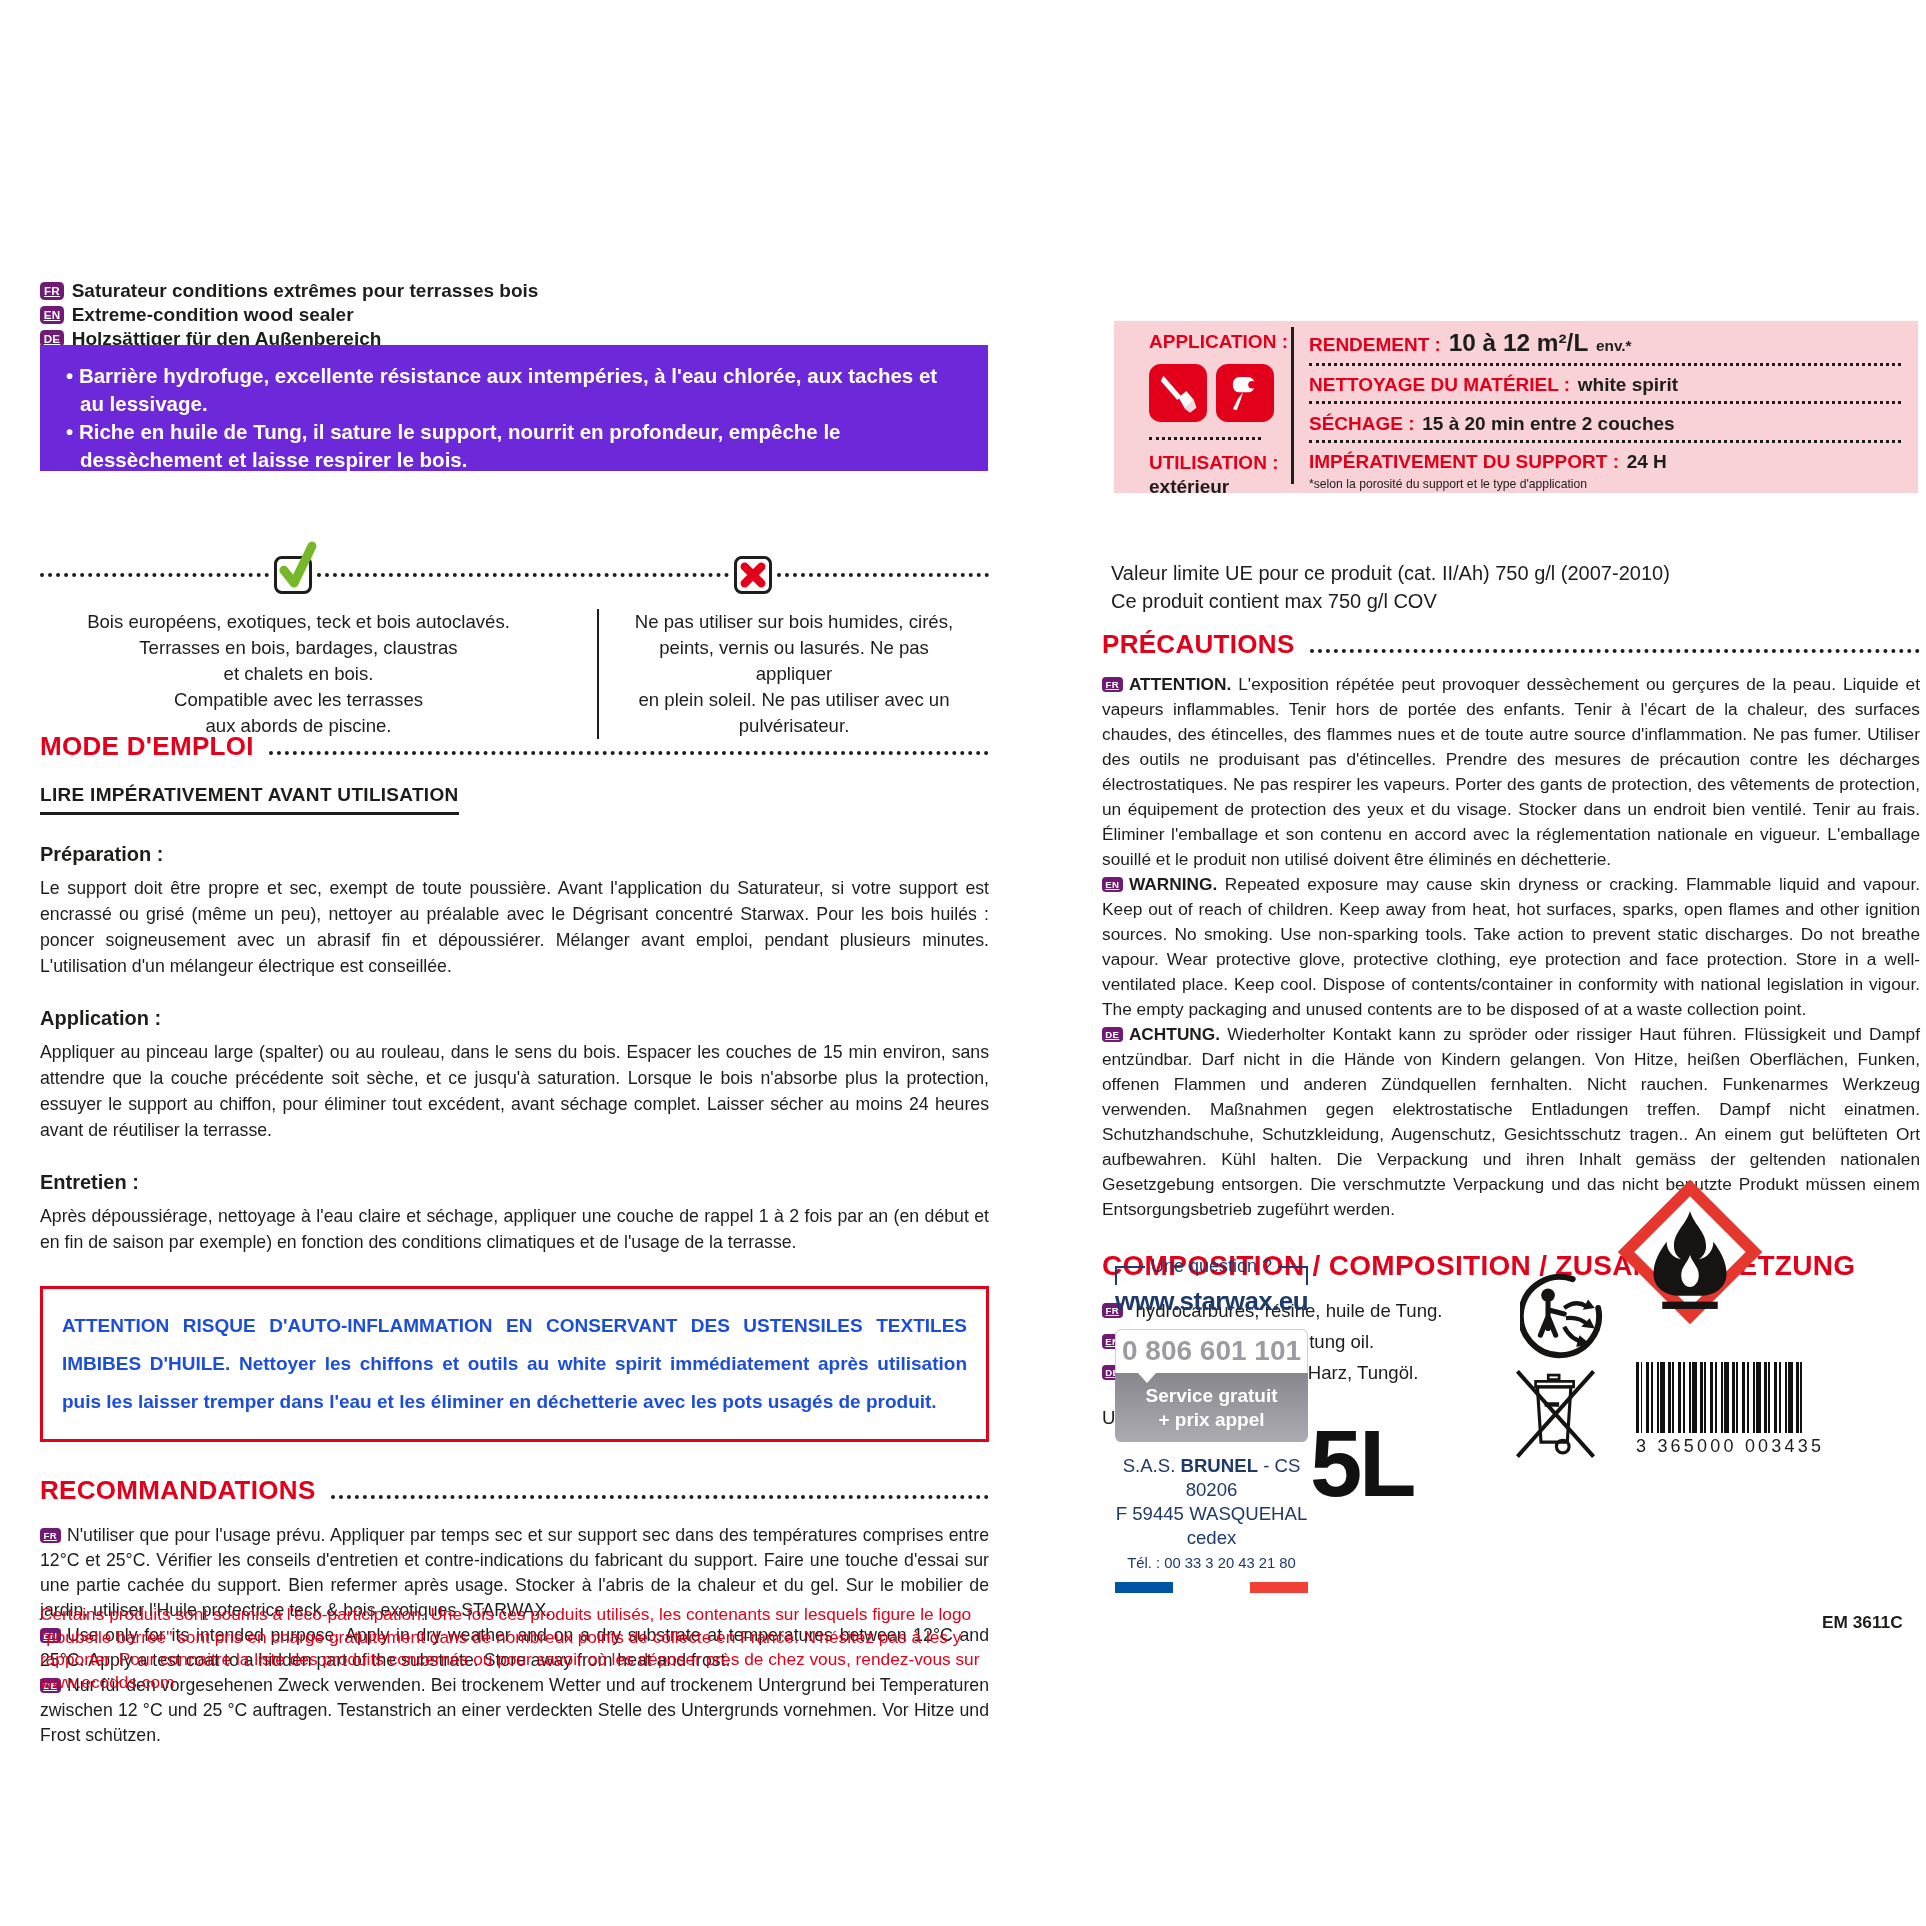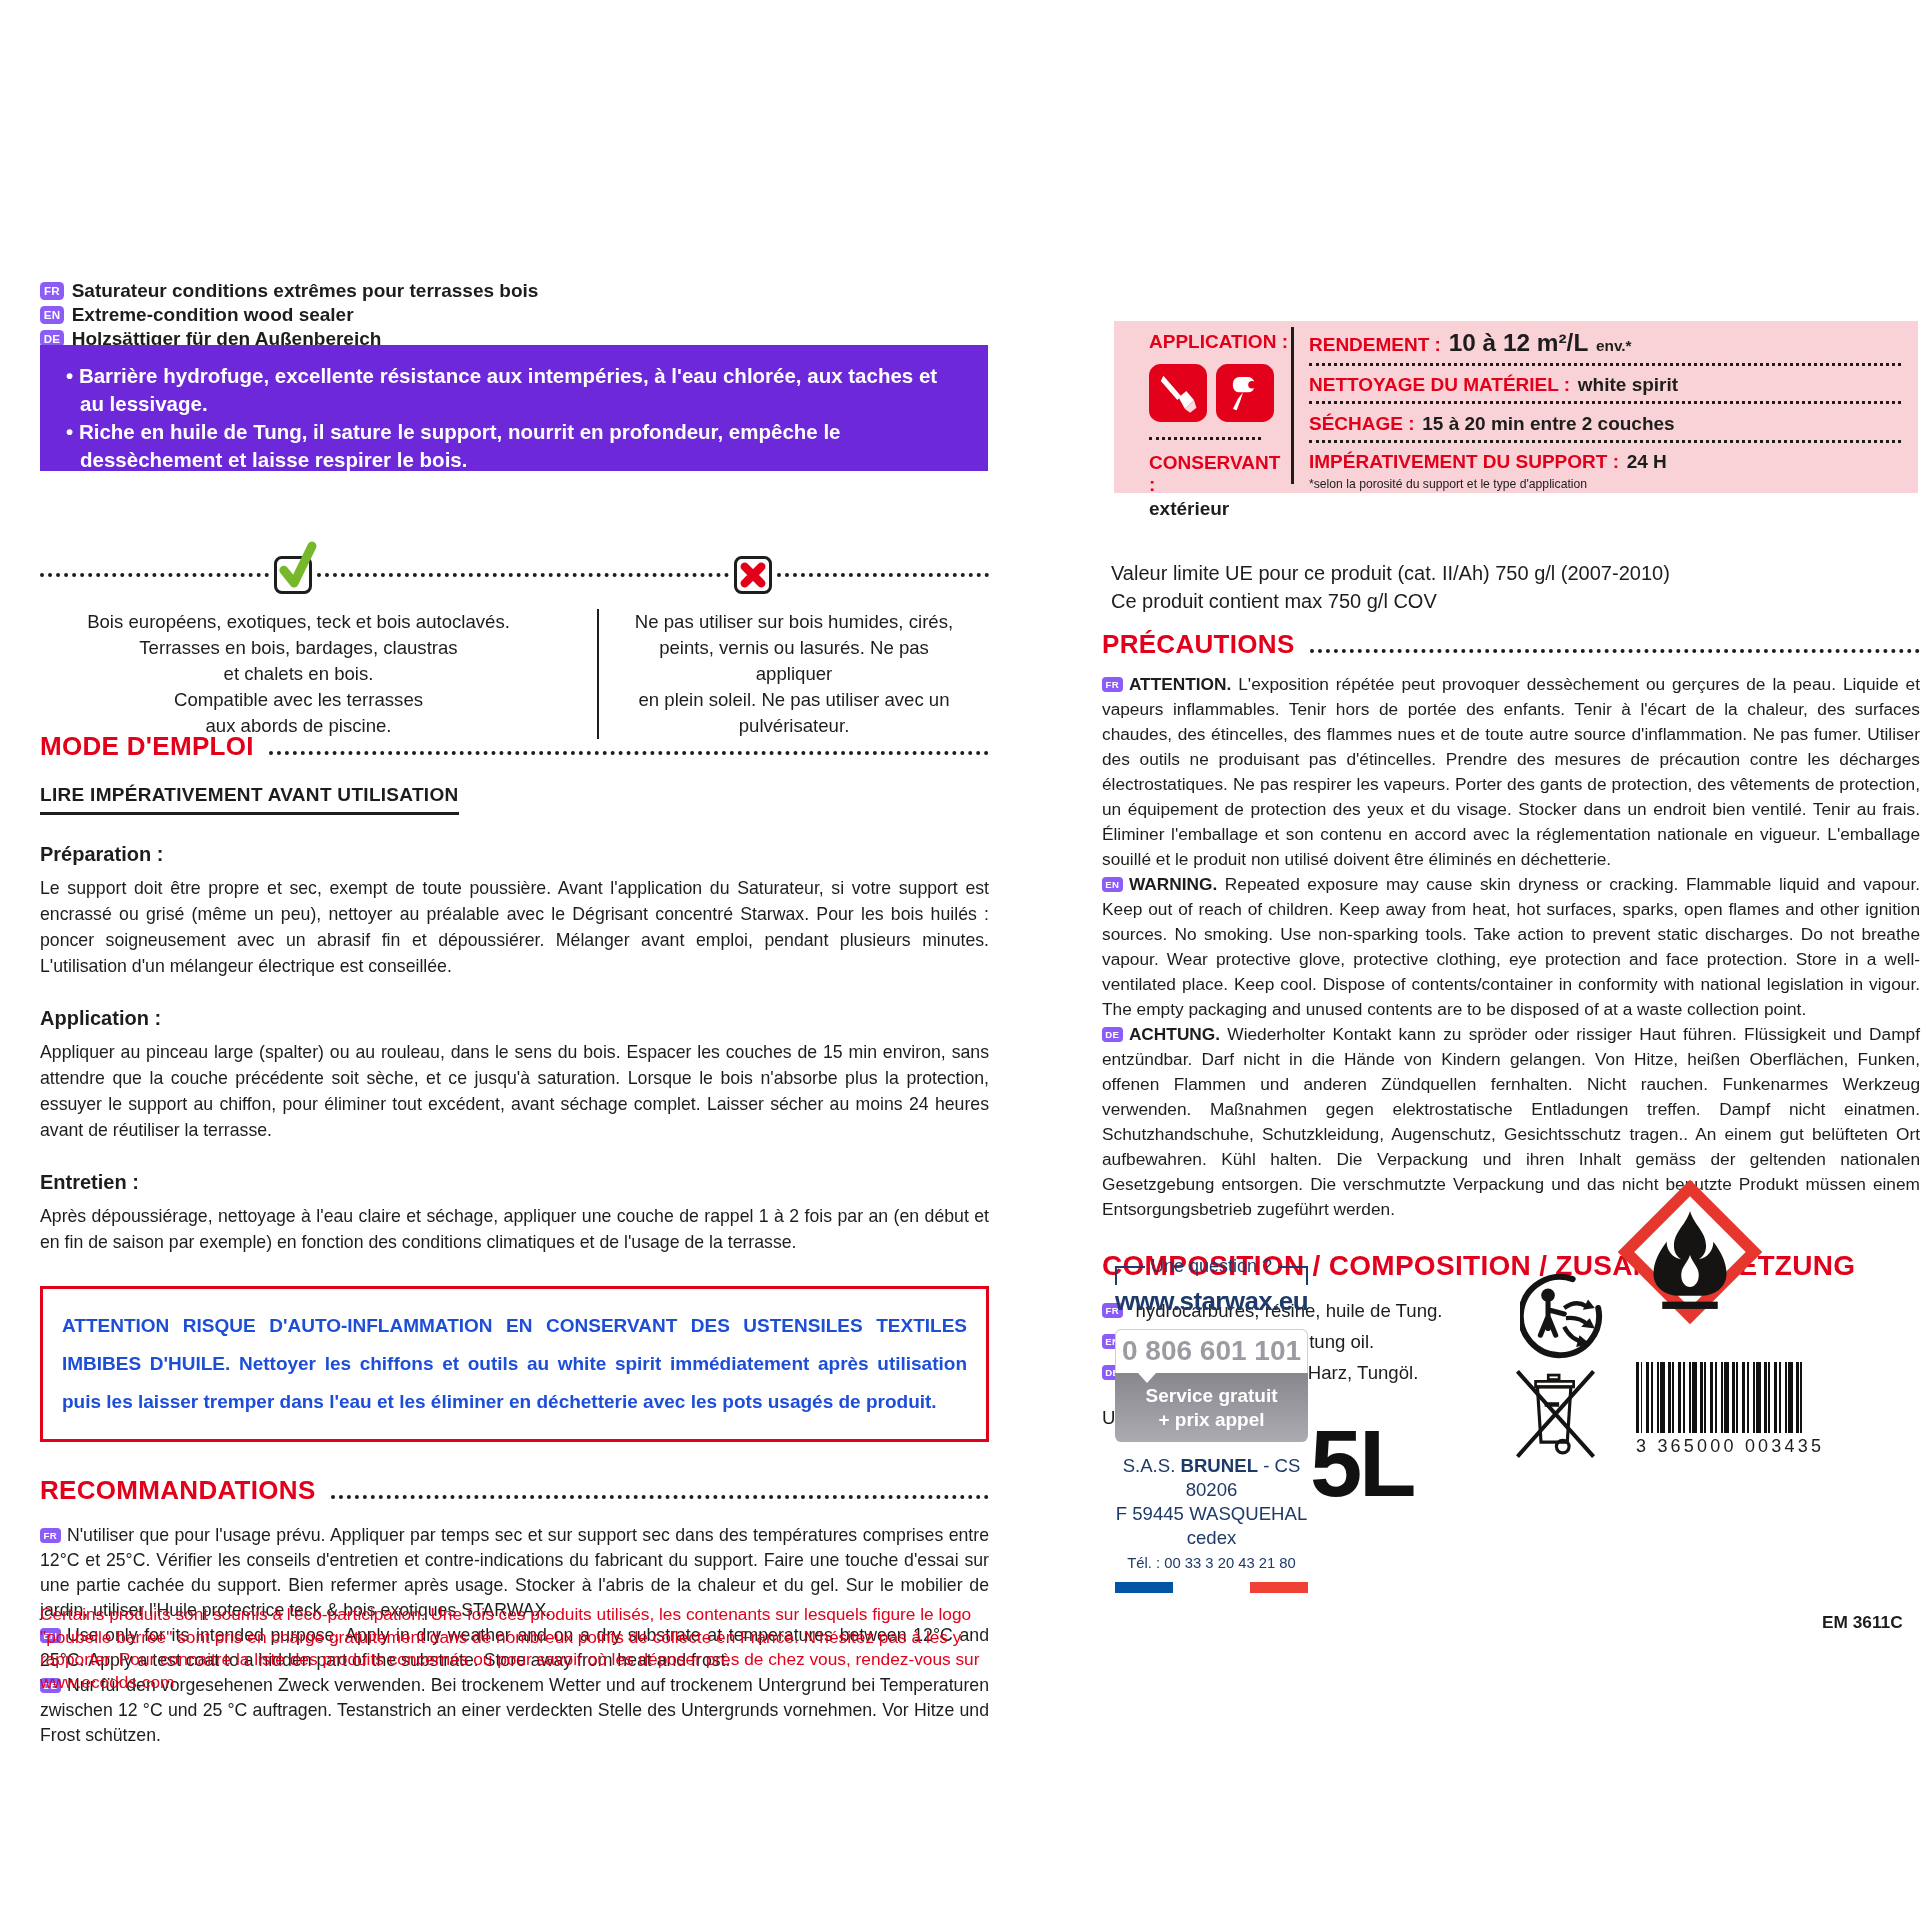--- a/index.html
+++ b/index.html
@@ -2,22 +2,22 @@
 <html style="font-size:10.3px"><head>
 <meta charset="utf-8">
 <style>
   html,body{margin:0;padding:0;background:#ffffff;}
   .page{position:relative;width:1926px;height:1926px;background:#fff;overflow:hidden;
         font-family:"Liberation Sans", sans-serif;color:#1d1d1b;}
   
   .lang-header{position:absolute;left:40px;top:280px;width:950px;}
   .lang-row{display:flex;align-items:center;gap:7.7px;margin-bottom:1.9px;}
   .badge{display:inline-flex;align-items:center;justify-content:center;flex:0 0 auto;
-         background:#8b5cf6;color:#fff;font-weight:bold;border-radius:4.5px;
-         width:24px;height:17.3px;font-size:11.6px;letter-spacing:0.3px;}
+         background:#701a75;color:#fff;font-weight:bold;border-radius:4.5px;
+         width:24px;height:17.3px;font-size:11.6px;letter-spacing:0.3px;text-decoration:underline;}
   .badge.small{width:20.5px;height:15.4px;font-size:9.6px;border-radius:3.9px;margin-right:6.4px;vertical-align:1.9px;}
   .lang-label{font-size:19px;font-weight:600;}
   
   .benefits{position:absolute;left:40px;top:345px;width:948px;height:126px;background:#6d28d9;
             box-sizing:border-box;padding:16.7px 29.5px 0 26px;color:#fff;}
   .benefit{font-size:20.5px;font-weight:600;line-height:28px;padding-left:14px;text-indent:-14px;}
   .benefit::before{content:"• ";}
   
   .app-panel{position:absolute;left:1114px;top:321px;width:804px;height:172px;background:#f8d2d7;}
   .app-left{position:absolute;left:0;top:0;width:177px;box-sizing:border-box;padding:10.3px 0 0 35px;}
@@ -145,21 +145,21 @@
         </div>
         <div class="tool">
           <svg width="42" height="42" viewBox="0 0 66 66">
             <rect x="14" y="8" width="34" height="24" rx="10" fill="#fff"></rect>
             <circle cx="44" cy="20" r="6" fill="#e2001a"></circle>
             <path d="M30 32 L26 44 L20 60 L14 58 L22 42 Z" fill="#fff"></path>
           </svg>
         </div>
       </div>
       <div class="app-dotted"></div>
-      <div class="red-label">CONSERVANT :</div>
+      <div class="red-label">UTILISATION :</div>
       <div class="exterieur">extérieur</div>
     </div>
     <div class="app-div"></div>
     <div class="app-right">
       <div class="app-row">
         <span class="red-label">RENDEMENT :</span>
         <span class="val big">10 à 12 m²/L</span>
         <span class="suffix">env.*</span>
       </div>
       <div class="dotted-sep"></div>

